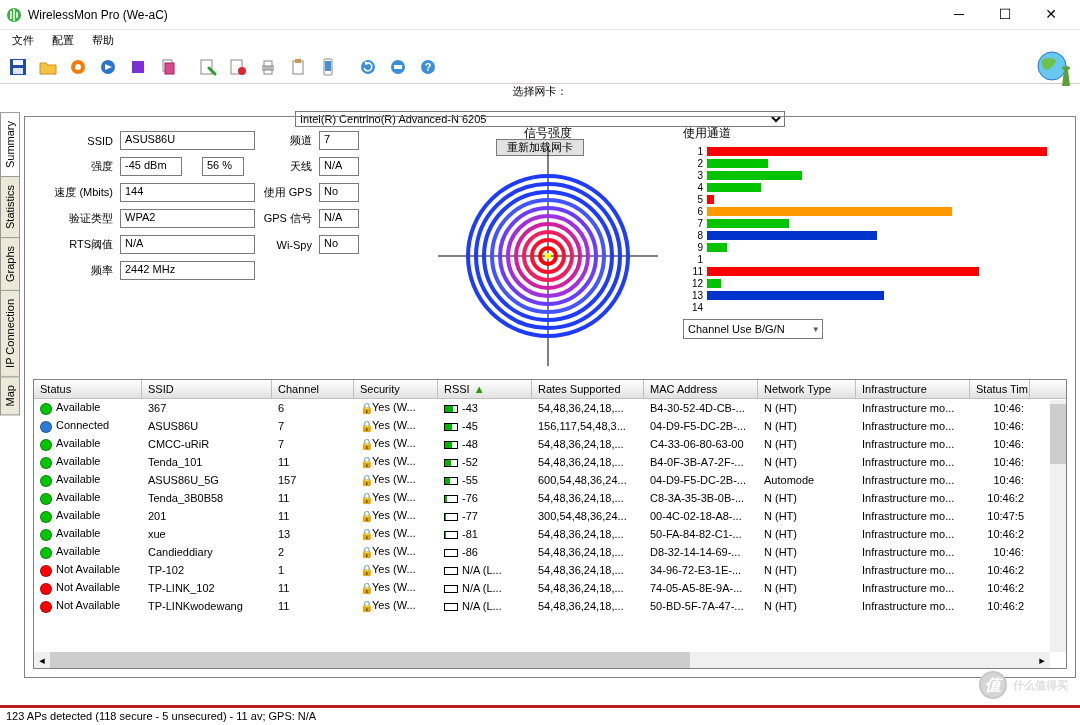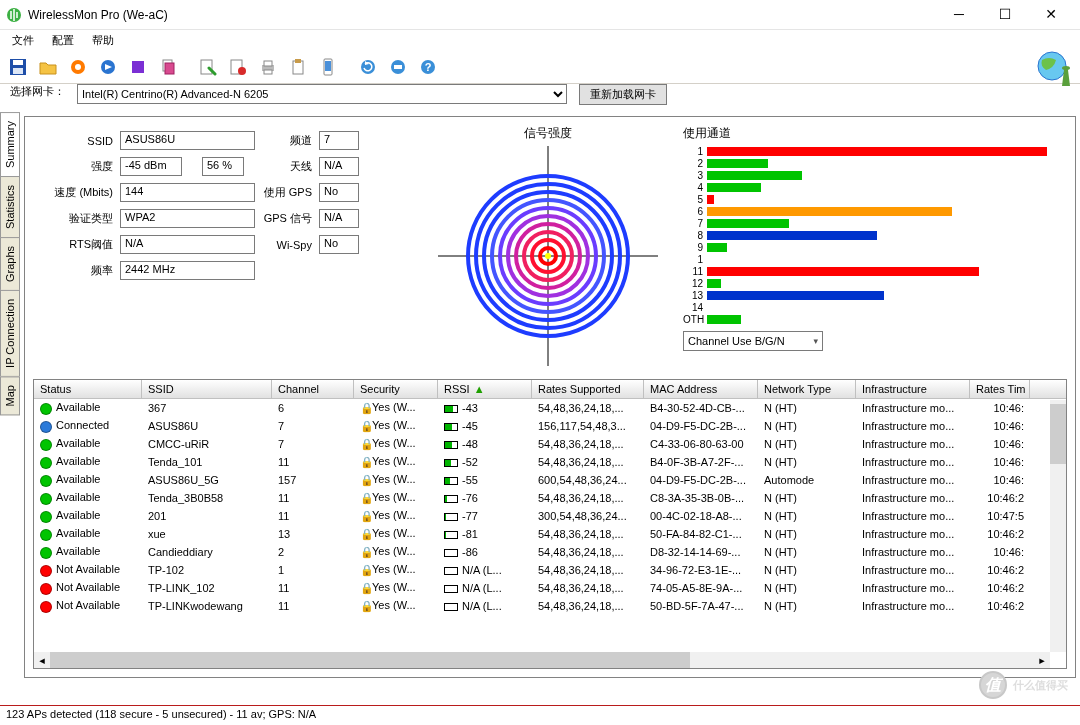--- a/index.html
+++ b/index.html
@@ -7,21 +7,21 @@
   .titlebar{height:30px;background:#fff;border-bottom:1px solid #e5e5e5;display:flex;align-items:center;padding:0 6px;}
   .titlebar .ico{width:16px;height:16px;margin-right:6px;}
   .titlebar .title{font-size:12px;}
   .winbtns{margin-left:auto;display:flex;}
   .winbtn{width:46px;height:29px;display:flex;align-items:center;justify-content:center;font-size:14px;font-family:Segoe UI;}
   .menubar{height:20px;display:flex;align-items:center;padding:0 8px;gap:10px;font-size:12px;}
   .mitem{padding:2px 4px;}
   .toolbar{height:34px;display:flex;align-items:center;padding:0 4px;gap:2px;border-bottom:1px solid #d4d0c8;position:relative;}
   .tool{width:28px;height:28px;display:flex;align-items:center;justify-content:center;font-size:16px;border:1px solid transparent;}
   .globe{position:absolute;right:6px;top:-2px;width:40px;height:40px;}
-  .selrow{height:28px;display:flex;padding:0 10px;gap:12px;font-size:12px;}
+  .selrow{height:28px;display:flex;align-items:center;padding:0 10px;gap:12px;font-size:12px;flex-direction:column;}
   select.nic{width:490px;height:20px;border:1px solid #7a7a7a;background:#fff;}
   button.reload{height:21px;padding:0 10px;border:1px solid #7a7a7a;background:#e1e1e1;}
   .main{display:flex;height:570px;}
   .sidetabs{width:20px;display:flex;flex-direction:column;background:#fff;}
   .sidetab{writing-mode:vertical-rl;transform:rotate(180deg);padding:8px 3px;border:1px solid #999;background:#ece9d8;margin-bottom:-1px;font-size:11px;text-align:center;cursor:pointer;}
   .sidetab.active{background:#fff;}
   .panel{flex:1;border:1px solid #828282;margin:4px;padding:8px;display:flex;flex-direction:column;}
   .topgrid{display:flex;gap:10px;height:250px;}
   .kv{width:380px;}
   .kv table{border-collapse:separate;border-spacing:2px 5px;}
@@ -44,21 +44,21 @@
   .gridbody{overflow:auto;height:218px;}
   .gr{display:flex;height:18px;align-items:center;}
   .gc{padding:0 6px;white-space:nowrap;overflow:hidden;font-size:11px;}
   .c0{width:108px;}.c1{width:130px;}.c2{width:82px;}.c3{width:84px;}.c4{width:94px;}
   .c5{width:112px;}.c6{width:114px;}.c7{width:98px;}.c8{width:114px;}.c9{width:60px;text-align:right;}
   .statusdot{width:12px;height:12px;border-radius:50%;margin-right:4px;display:inline-block;vertical-align:middle;border:1px solid rgba(0,0,0,0.3);}
   .lock{display:inline-block;width:10px;margin-right:2px;vertical-align:middle;}
   .rssi-meter{display:inline-block;width:14px;height:8px;border:1px solid #000;margin-right:4px;vertical-align:middle;position:relative;background:#fff;}
   .rssi-fill{position:absolute;left:0;top:0;bottom:0;background:#00b400;}
   .sortarrow{color:#1fa000;margin-left:4px;}
-  .statusbar{position:absolute;bottom:0;left:0;right:0;height:20px;border-top:1px solid #b91c1c;padding:2px 6px;font-size:11px;}
+  .statusbar{position:absolute;bottom:0;left:0;right:0;height:20px;border-top:3px solid #b91c1c;padding:2px 6px;font-size:11px;}
   .watermark{position:absolute;right:12px;bottom:26px;display:flex;align-items:center;gap:6px;color:#ddd;font-size:20px;font-weight:bold;pointer-events:none;}
   .wm-circle{width:28px;height:28px;border-radius:50%;background:#d6d6d6;color:#fff;display:flex;align-items:center;justify-content:center;font-size:16px;font-style:italic;border:2px solid #c8c8c8;}
   .hscroll{position:absolute;bottom:0;left:0;right:16px;height:16px;background:#f0f0f0;display:flex;align-items:center;}
   .vscroll{position:absolute;right:0;top:20px;bottom:16px;width:16px;background:#f0f0f0;}
   .scrollthumb{background:#cdcdcd;}
 </style>
 </head>
 <body>
 
 <div class="titlebar">
@@ -311,44 +311,40 @@
               <div class="chbar" style="width:13.6px;background:#00c400"></div>
             </div>
             <div class="chrow">
               <div class="chnum">13</div>
               <div class="chbar" style="width:176.79999999999998px;background:#0033cc"></div>
             </div>
             <div class="chrow">
               <div class="chnum">14</div>
               <div class="chbar" style="width:0px;background:transparent"></div>
             </div>
-            <div class="chrow">
-              <div class="chnum">OTH</div>
-              <div class="chbar" style="width:34px;background:#00c400"></div>
-            </div>
           </div>
         <div class="dd">
           <span>Channel Use B/G/N</span>
             <span class="arrow">▾</span>
         </div>
       </div>
     </div>
 
     <div class="grid">
       <div class="gridhdr">
         <div class="gh c0">Status</div>
         <div class="gh c1">SSID</div>
         <div class="gh c2">Channel</div>
         <div class="gh c3">Security</div>
         <div class="gh c4"><span>RSSI</span><span class="sortarrow">▲</span></div>
         <div class="gh c5">Rates Supported</div>
         <div class="gh c6">MAC Address</div>
         <div class="gh c7">Network Type</div>
         <div class="gh c8">Infrastructure</div>
-        <div class="gh c9">Rates Tim</div>
+        <div class="gh c9">Status Tim</div>
       </div>
       <div class="gridbody" id="gridbody">
           <div class="gr">
             <div class="gc c0"><span class="statusdot" style="background:#00c400"></span>Available</div>
             <div class="gc c1">367</div>
             <div class="gc c2">6</div>
             <div class="gc c3"><span class="lock">🔒</span>Yes (W...</div>
             <div class="gc c4"><span class="rssi-meter"><span class="rssi-fill" style="width:70%"></span></span>-43</div>
             <div class="gc c5">54,48,36,24,18,...</div>
             <div class="gc c6">B4-30-52-4D-CB-...</div>

